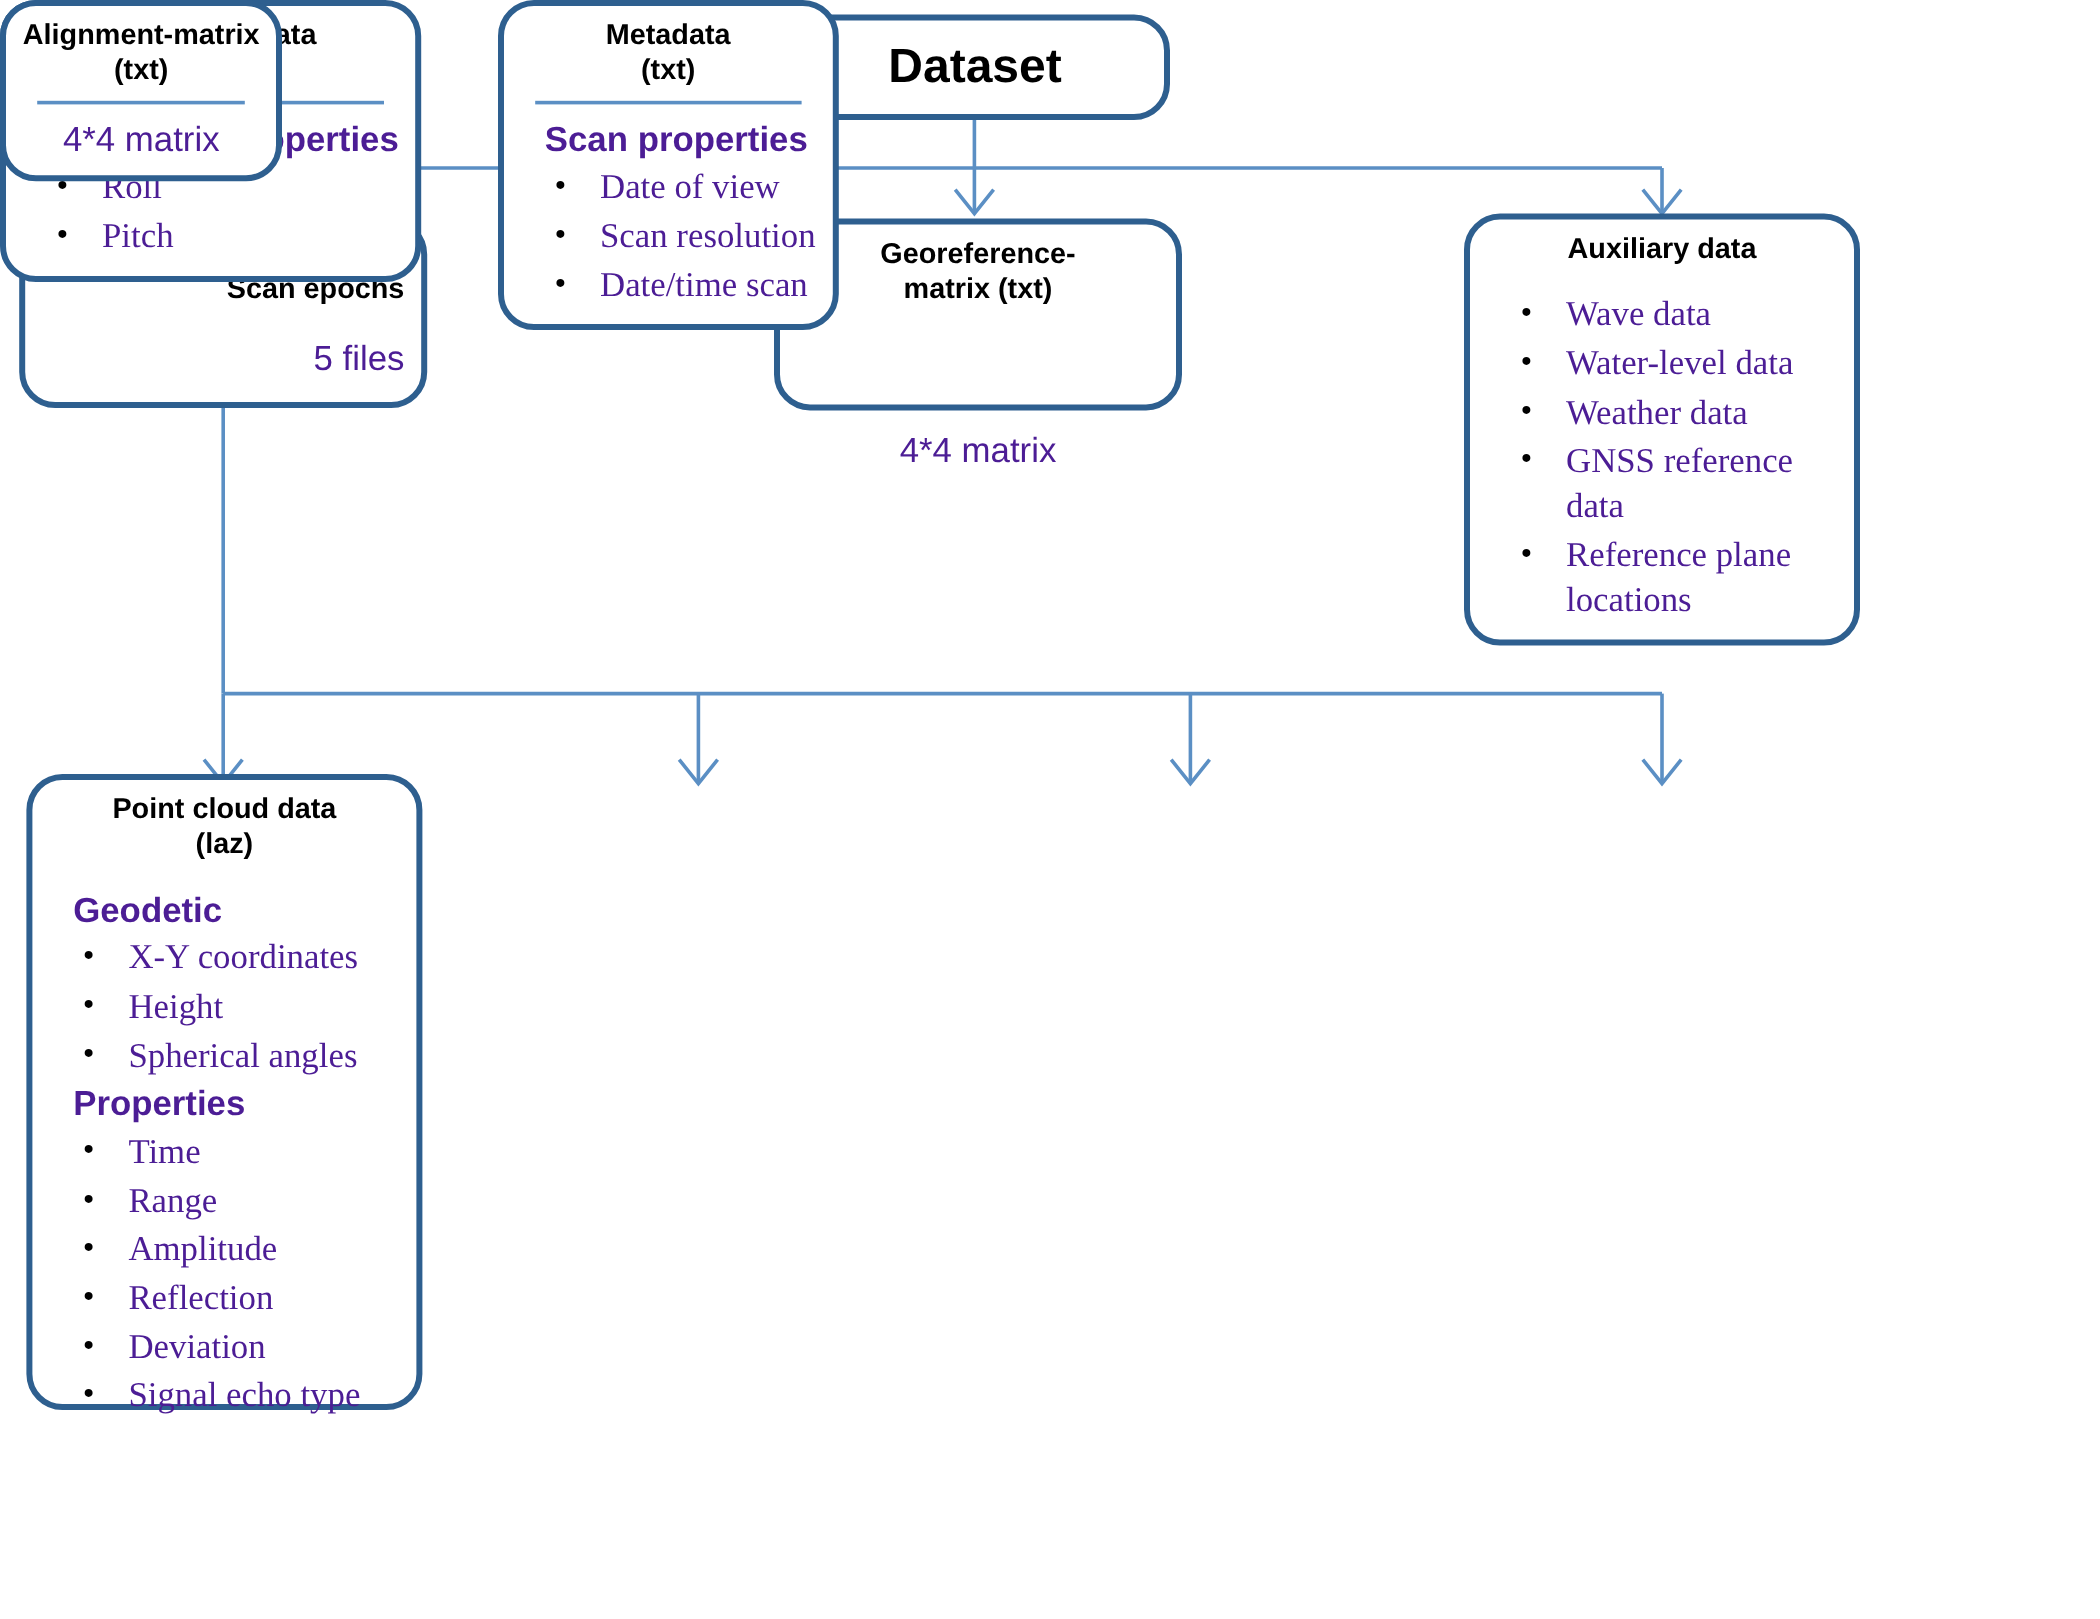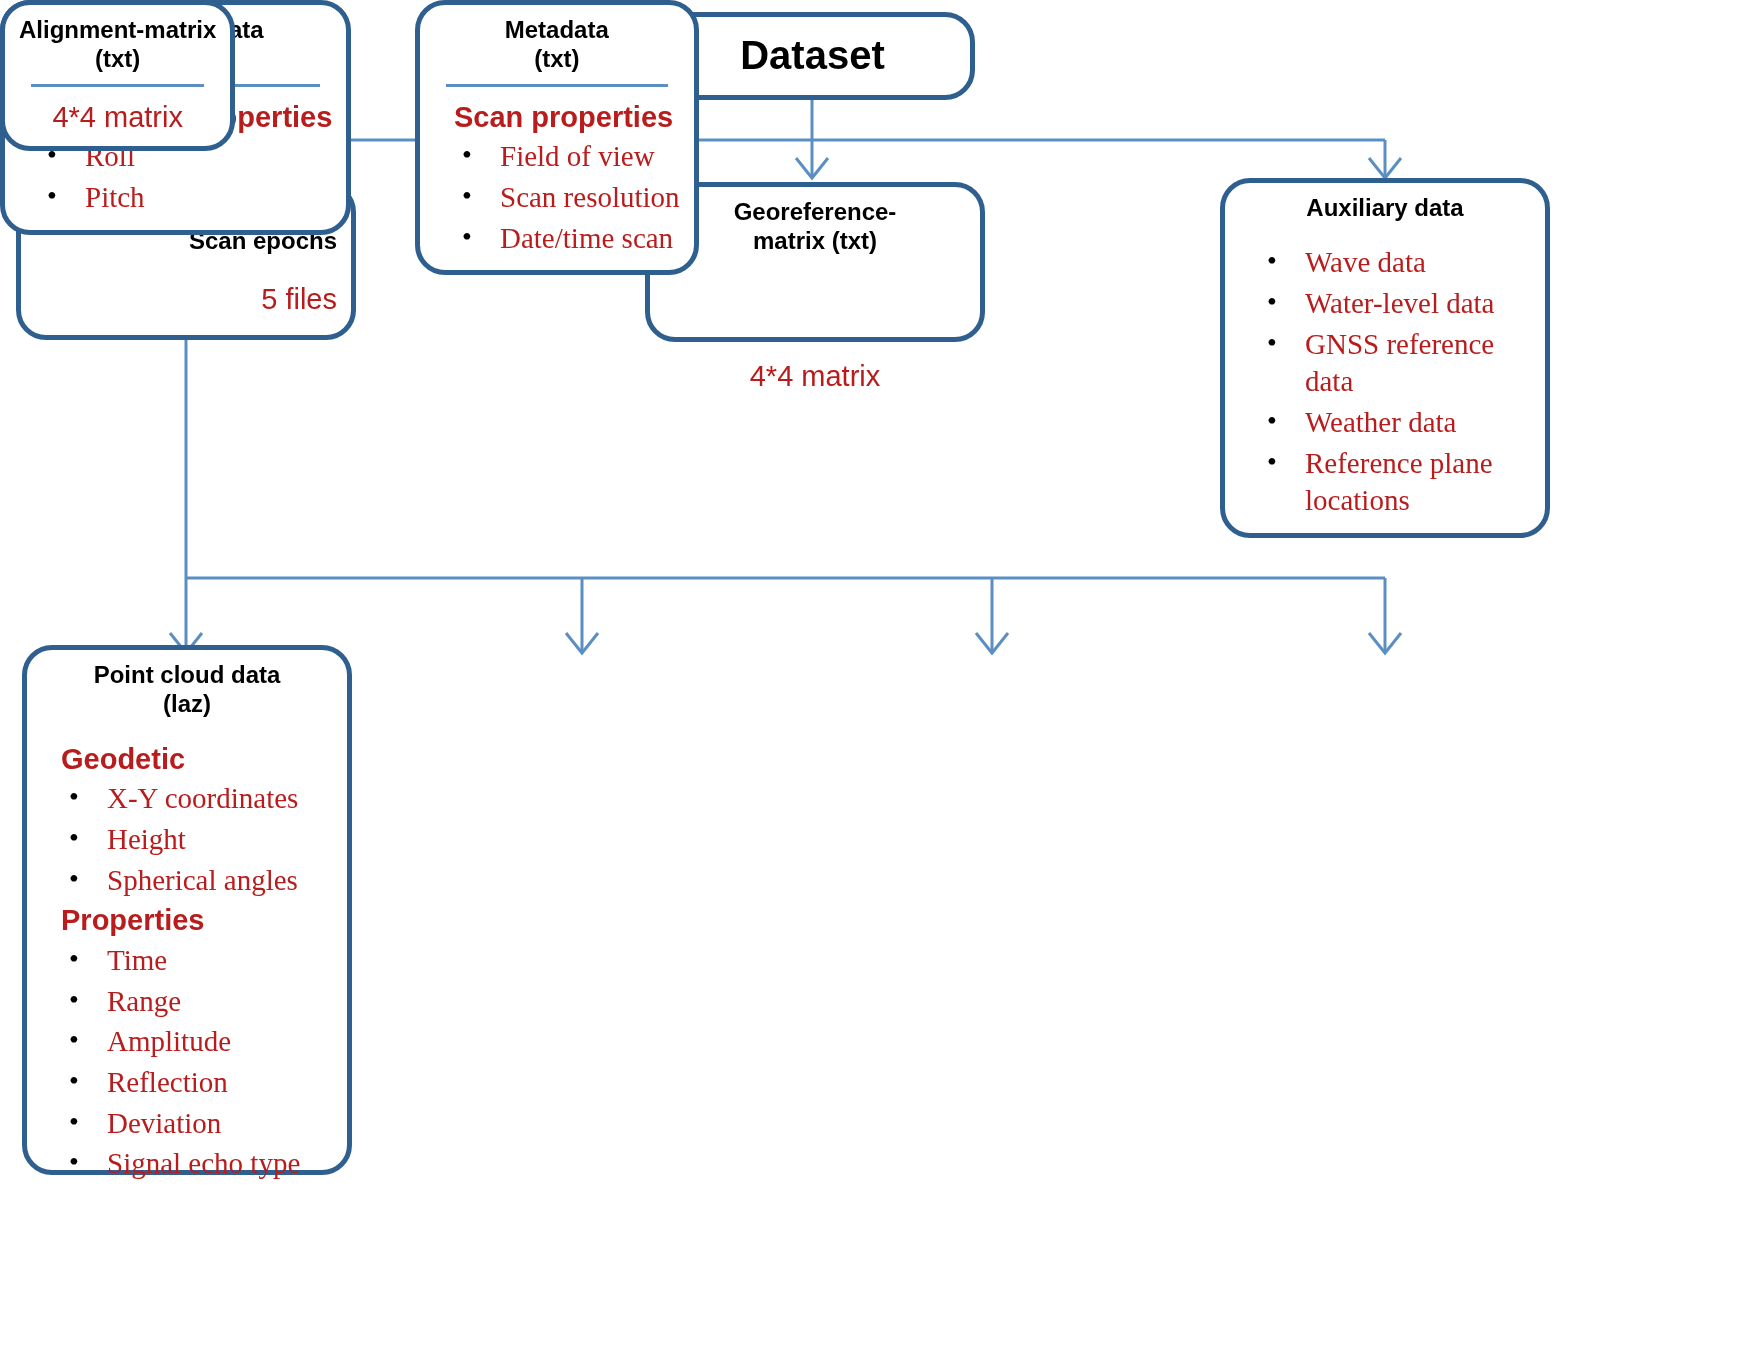--- a/index.html
+++ b/index.html
@@ -44,21 +44,21 @@
     white-space:pre-line;
   }
   .node .rule{
     height:3px;
     background:#5b8fc4;
     margin:10px 26px 0 26px;
   }
   .node .body{
     padding:12px 14px 10px 22px;
     font-size:29px;
-    color:#b91c1c;
+    color:#4c1d95;
     line-height:1.30;
   }
   .node .body.center{
     text-align:center;
     padding-left:14px;
   }
   .subhead{
     font-weight:bold;
     margin:0 0 2px 12px;
   }
@@ -156,22 +156,22 @@
     <div class="body center">4*4 matrix</div>
   </div>
 
   <div class="node" id="node-aux">
     <div class="title">Auxiliary data</div>
     <div class="rule"></div>
     <div class="body">
       <ul class="bullets">
           <li>Wave data</li>
           <li>Water-level data</li>
+          <li>Weather data</li>
           <li>GNSS reference data</li>
-          <li>Weather data</li>
           <li>Reference plane locations</li>
         </ul>
     </div>
   </div>
 
   <div class="node" id="node-pointcloud">
     <div class="title">Point cloud data
 (laz)</div>
     <div class="rule"></div>
     <div class="body">
@@ -193,21 +193,21 @@
       </div>
   </div>
 
   <div class="node" id="node-metadata">
     <div class="title">Metadata
 (txt)</div>
     <div class="rule"></div>
     <div class="body">
         <div class="subhead">Scan properties</div>
         <ul class="bullets">
-          <li>Field of view</li>
+          <li>Date of view</li>
           <li>Scan resolution</li>
           <li>Date/time scan</li>
         </ul>
       </div>
   </div>
 
   <div class="node" id="node-inclination">
     <div class="title">Inclination data
 (txt)</div>
     <div class="rule"></div>

